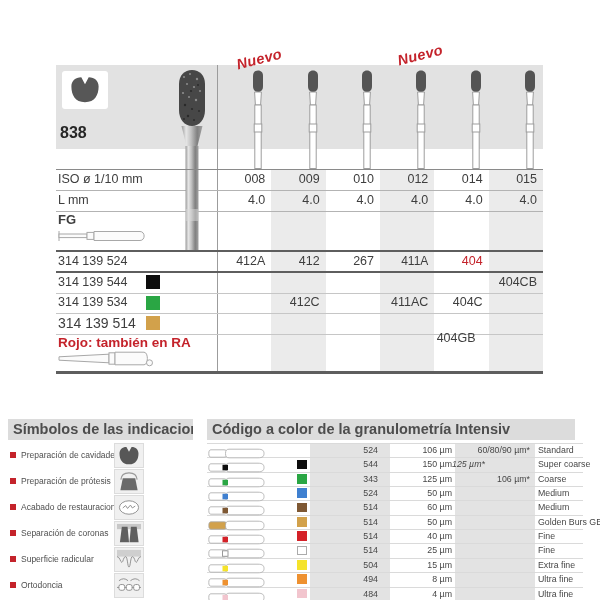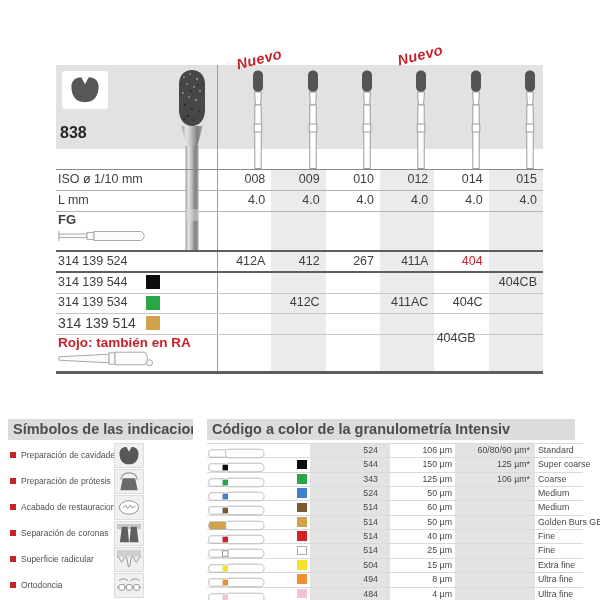--- a/index.html
+++ b/index.html
@@ -223,21 +223,21 @@
 <div class="abs" style="left: 538px; top: 443px; width: 64px; height: 14.35px; line-height: 14.35px; font-size: 8.8px; color: rgb(71, 71, 71); text-align: left; white-space: nowrap; z-index: 2;">Standard</div>
 <div class="abs" style="left: 207px; top: 457.35px; width: 376px; height: 1px; background: rgb(218, 218, 218); z-index: 1;"></div>
 <div class="abs" style="left: 208px; top: 459.35px; width: 58px; height: 11px; z-index: 2;"><svg width="58" height="11" viewBox="0 0 58 11">
       <path d="M3 1.8 L16 1.8 C18 1.8 19 3 19 5.5 C19 8 18 9.2 16 9.2 L3 9.2 C1.4 9.2 0.8 8 0.8 5.5 C0.8 3 1.4 1.8 3 1.8 Z" fill="#fff" stroke="#a8a8a8" stroke-width="0.8"></path>
       <path d="M21 1.2 L50 1.2 C54.5 1.2 56 2.6 56 5.5 C56 8.4 54.5 9.8 50 9.8 L21 9.8 C18.5 9.8 17.5 8.4 17.5 5.5 C17.5 2.6 18.5 1.2 21 1.2 Z" fill="#fff" stroke="#a8a8a8" stroke-width="0.8"></path>
       <rect x="14.5" y="2.8" width="5.5" height="5.5" fill="#0d0d0d"></rect>
     </svg></div>
 <div class="abs" style="left: 297px; top: 459.65px; width: 9.5px; height: 9.5px; background: rgb(13, 13, 13); z-index: 2;"></div>
 <div class="abs" style="left: 310px; top: 457.35px; width: 68px; height: 14.35px; line-height: 14.35px; font-size: 8.8px; color: rgb(71, 71, 71); text-align: right; white-space: nowrap; z-index: 2;">544</div>
 <div class="abs" style="left: 390px; top: 457.35px; width: 62px; height: 14.35px; line-height: 14.35px; font-size: 8.8px; color: rgb(71, 71, 71); text-align: right; white-space: nowrap; z-index: 2; padding-left: 16px;">150 µm</div>
-<div class="abs" style="left: 452px; top: 457.35px; width: 78px; height: 14.35px; line-height: 14.35px; font-size: 8.8px; color: rgb(71, 71, 71); text-align: right; white-space: nowrap; z-index: 2;">125 µm*</div>
+<div class="abs" style="left: 452px; top: 457.35px; width: 78px; height: 14.35px; line-height: 14.35px; font-size: 8.8px; color: rgb(71, 71, 71); white-space: nowrap; z-index: 2; font-style: italic;">125 µm*</div>
 <div class="abs" style="left: 538px; top: 457.35px; width: 64px; height: 14.35px; line-height: 14.35px; font-size: 8.8px; color: rgb(71, 71, 71); text-align: left; white-space: nowrap; z-index: 2;">Super coarse</div>
 <div class="abs" style="left: 207px; top: 471.7px; width: 376px; height: 1px; background: rgb(218, 218, 218); z-index: 1;"></div>
 <div class="abs" style="left: 208px; top: 473.7px; width: 58px; height: 11px; z-index: 2;"><svg width="58" height="11" viewBox="0 0 58 11">
       <path d="M3 1.8 L16 1.8 C18 1.8 19 3 19 5.5 C19 8 18 9.2 16 9.2 L3 9.2 C1.4 9.2 0.8 8 0.8 5.5 C0.8 3 1.4 1.8 3 1.8 Z" fill="#fff" stroke="#a8a8a8" stroke-width="0.8"></path>
       <path d="M21 1.2 L50 1.2 C54.5 1.2 56 2.6 56 5.5 C56 8.4 54.5 9.8 50 9.8 L21 9.8 C18.5 9.8 17.5 8.4 17.5 5.5 C17.5 2.6 18.5 1.2 21 1.2 Z" fill="#fff" stroke="#a8a8a8" stroke-width="0.8"></path>
       <rect x="14.5" y="2.8" width="5.5" height="5.5" fill="#2aa644"></rect>
     </svg></div>
 <div class="abs" style="left: 297px; top: 474px; width: 9.5px; height: 9.5px; background: rgb(42, 166, 68); z-index: 2;"></div>
 <div class="abs" style="left: 310px; top: 471.7px; width: 68px; height: 14.35px; line-height: 14.35px; font-size: 8.8px; color: rgb(71, 71, 71); text-align: right; white-space: nowrap; z-index: 2;">343</div>
 <div class="abs" style="left: 390px; top: 471.7px; width: 62px; height: 14.35px; line-height: 14.35px; font-size: 8.8px; color: rgb(71, 71, 71); text-align: right; white-space: nowrap; z-index: 2;">125 µm</div>

